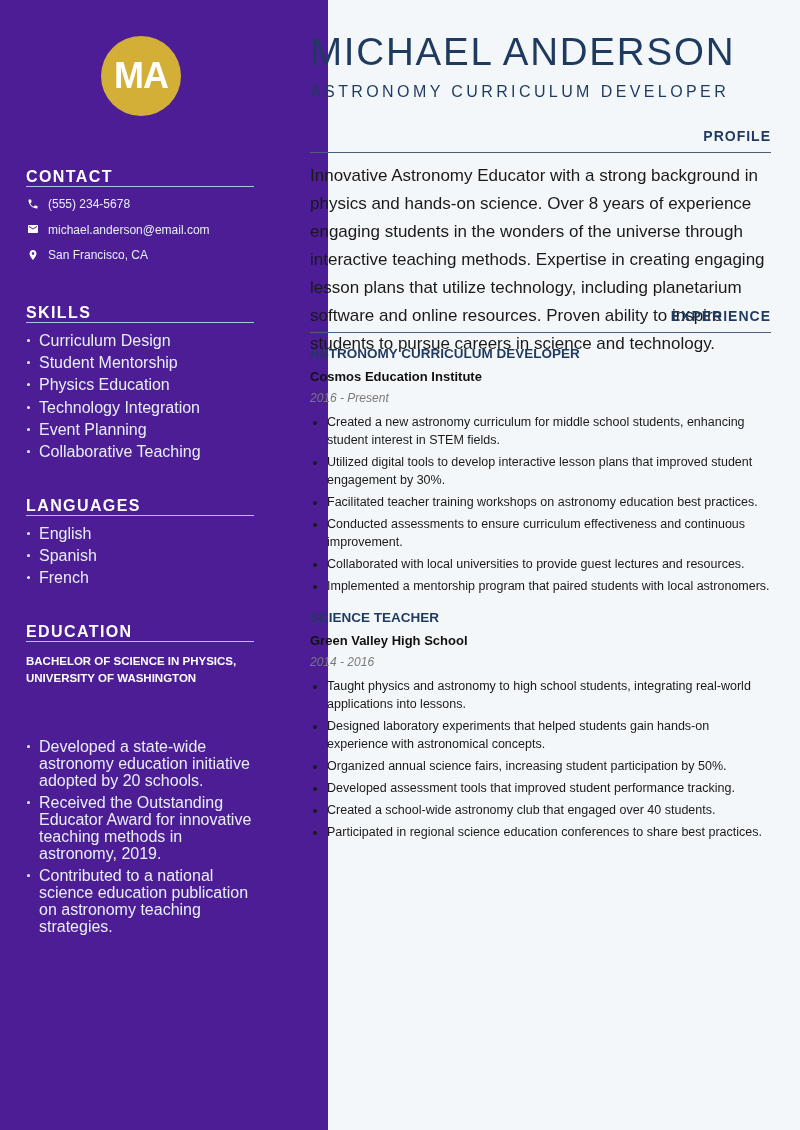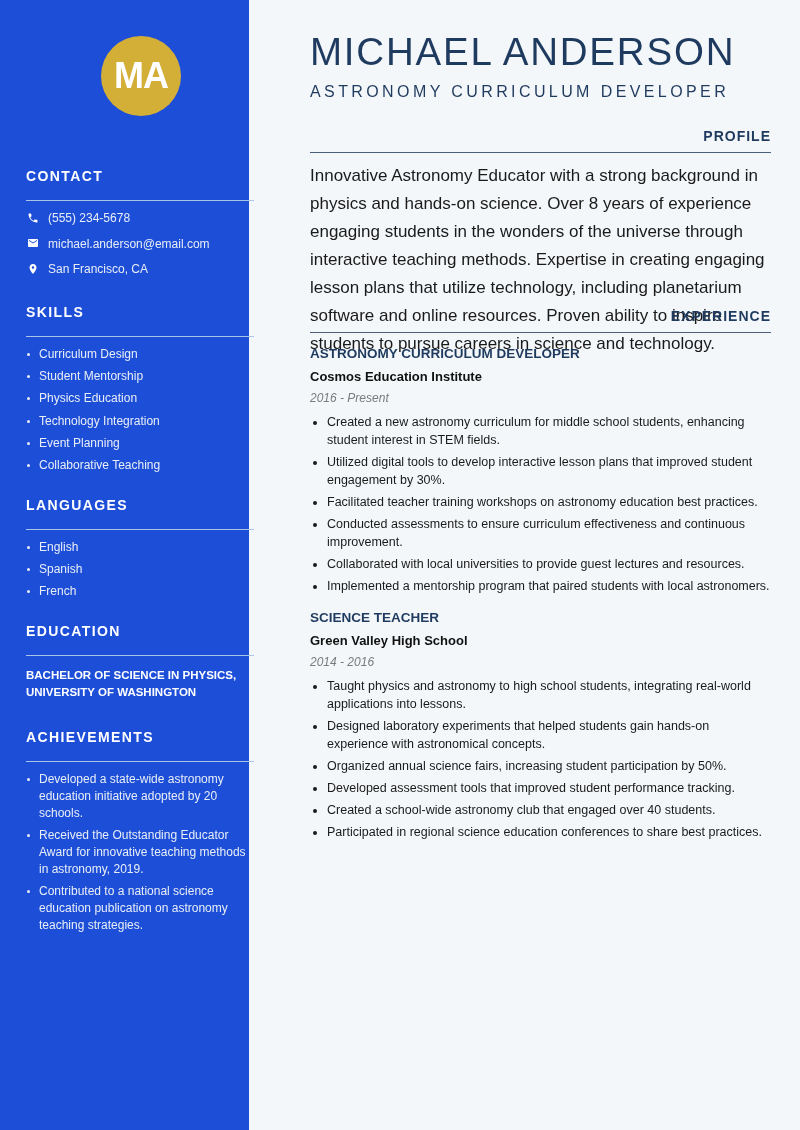--- a/index.html
+++ b/index.html
@@ -5,64 +5,64 @@
   * { box-sizing: border-box; margin: 0; padding: 0; }
   html, body { width: 800px; height: 1130px; overflow: hidden; }
   body {
     font-family: "Liberation Sans", "DejaVu Sans", sans-serif;
     background: #f4f7f9;
     position: relative;
     color: #1a1a1a;
   }
   .sidebar {
     position: absolute; left: 0; top: 0;
-    width: 249px; height: 1130px;
-    background: #1d4ed8;
+    width: 328px; height: 1130px;
+    background: #4c1d95;
     color: #ffffff;
     padding: 0 26px;
   }
   .avatar {
     position: absolute;
     left: 101px; top: 36px;
     width: 80px; height: 80px;
     border-radius: 50%;
     background: #d4af37;
     color: #ffffff;
     display: flex; align-items: center; justify-content: center;
     font-weight: 700;
     font-size: 36px;
     letter-spacing: -1px;
   }
   .side-section { position: absolute; left: 26px; width: 228px; }
   .side-heading {
-    font-size: 14px;
+    font-size: 16px;
     font-weight: 700;
     letter-spacing: 1.4px;
     color: #ffffff;
-    padding-bottom: 16px;
+    padding-bottom: 0;
     border-bottom: 1.5px solid #a9c4e4;
   }
   .contact-list { list-style: none; margin-top: 10px; }
   .contact-list li {
     display: flex; align-items: flex-start;
     height: 25.5px;
     font-size: 12px;
     color: #e8eef6;
   }
   .contact-list .icon {
     width: 13px; height: 13px;
     margin-right: 9px;
     display: inline-flex; align-items: center; justify-content: center;
   }
   .contact-list .icon svg { width: 12px; height: 12px; fill: #ffffff; }
   .bullet-list { list-style: none; margin-top: 9px; }
   .bullet-list li {
     position: relative;
     padding-left: 13px;
-    font-size: 12px;
+    font-size: 16px;
     line-height: 17px;
     color: #e8eef6;
     margin-bottom: 5.2px;
   }
   .bullet-list li::before {
     content: "";
     position: absolute; left: 1px; top: 7px;
     width: 3px; height: 3px;
     background: #e8eef6;
     border-radius: 50%;
@@ -204,21 +204,20 @@
       <li>French</li>
     </ul>
   </section>
 
   <section class="side-section" style="top:623px;">
     <h2 class="side-heading">EDUCATION</h2>
     <p class="edu-text">BACHELOR OF SCIENCE IN PHYSICS, UNIVERSITY OF WASHINGTON</p>
   </section>
 
   <section class="side-section" style="top:729px;">
-    <h2 class="side-heading">ACHIEVEMENTS</h2>
     <ul class="bullet-list ach-list">
       <li>Developed a state-wide astronomy education initiative adopted by 20 schools.</li>
       <li>Received the Outstanding Educator Award for innovative teaching methods in astronomy, 2019.</li>
       <li>Contributed to a national science education publication on astronomy teaching strategies.</li>
     </ul>
   </section>
 </aside>
 
 <main class="main">
   <h1 class="name">MICHAEL ANDERSON</h1>

